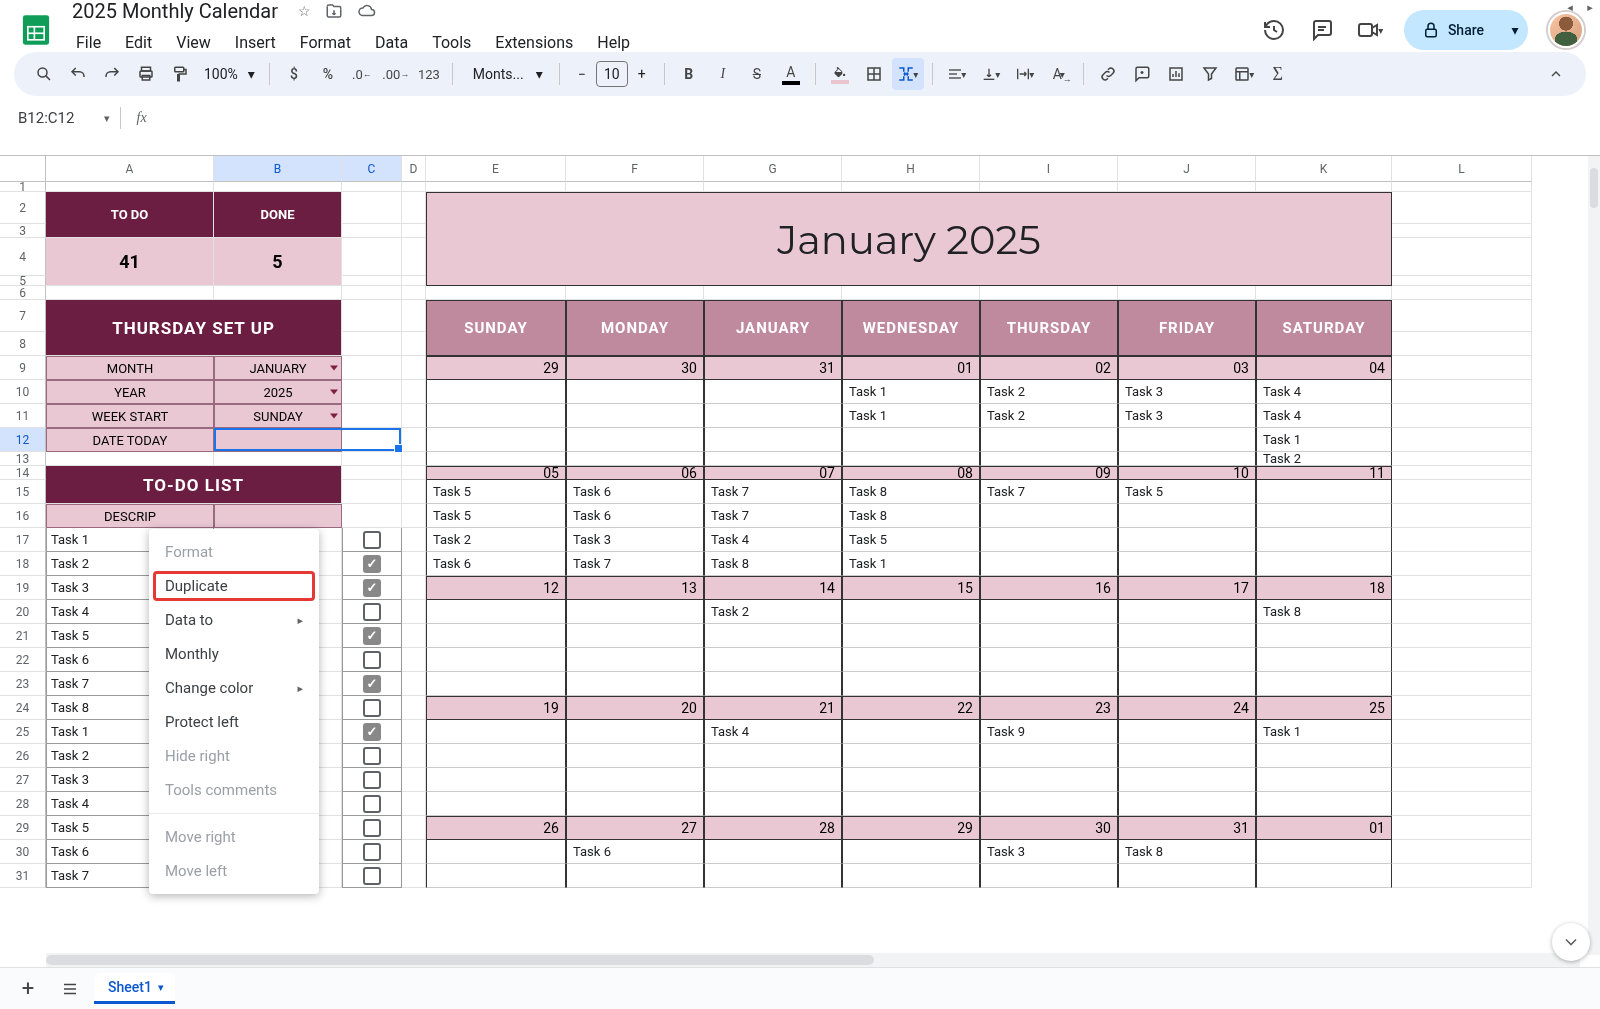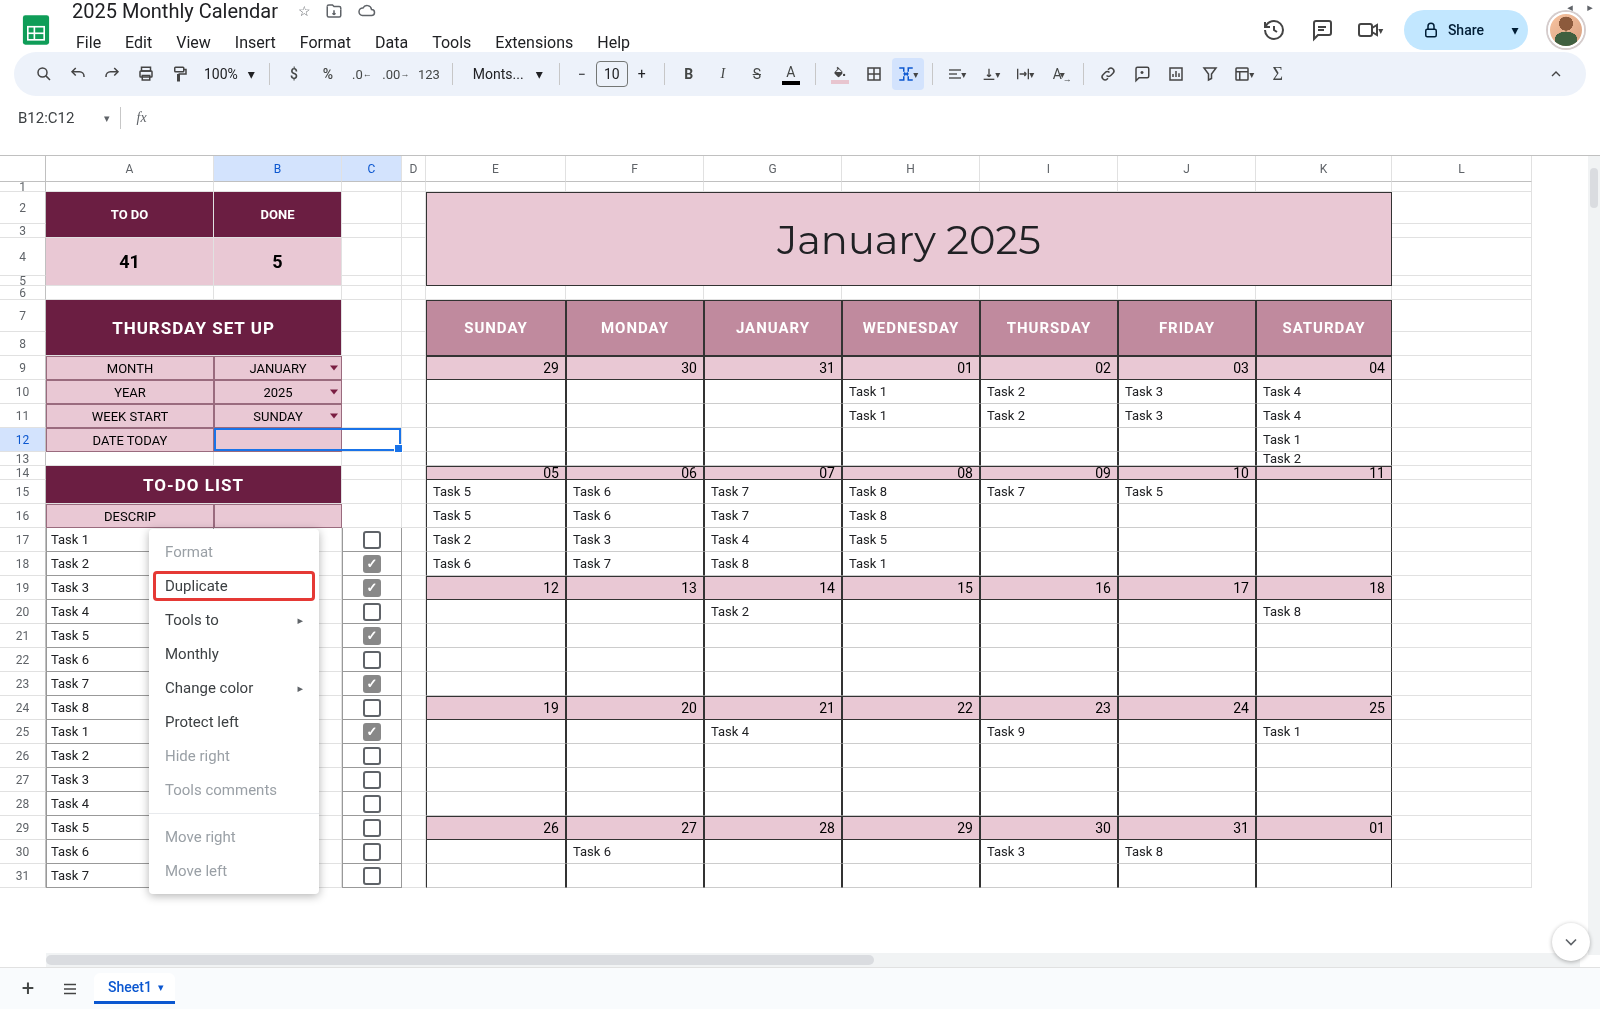--- a/index.html
+++ b/index.html
@@ -1040,21 +1040,21 @@
 <div class="hscroll-arrow right" style="right:0px; bottom:42px; position:absolute;">▸</div>
 
 <div class="context-menu" id="context-menu">
     <div class="ctx-item disabled">
       <span>Format</span>
     </div>
     <div class="ctx-item highlighted">
       <span>Duplicate</span>
     </div>
     <div class="ctx-item">
-      <span>Tools to</span>
+      <span>Data to</span>
       <span class="ctx-sub">▸</span>
     </div>
     <div class="ctx-item">
       <span>Monthly</span>
     </div>
     <div class="ctx-item">
       <span>Change color</span>
       <span class="ctx-sub">▸</span>
     </div>
     <div class="ctx-item">

